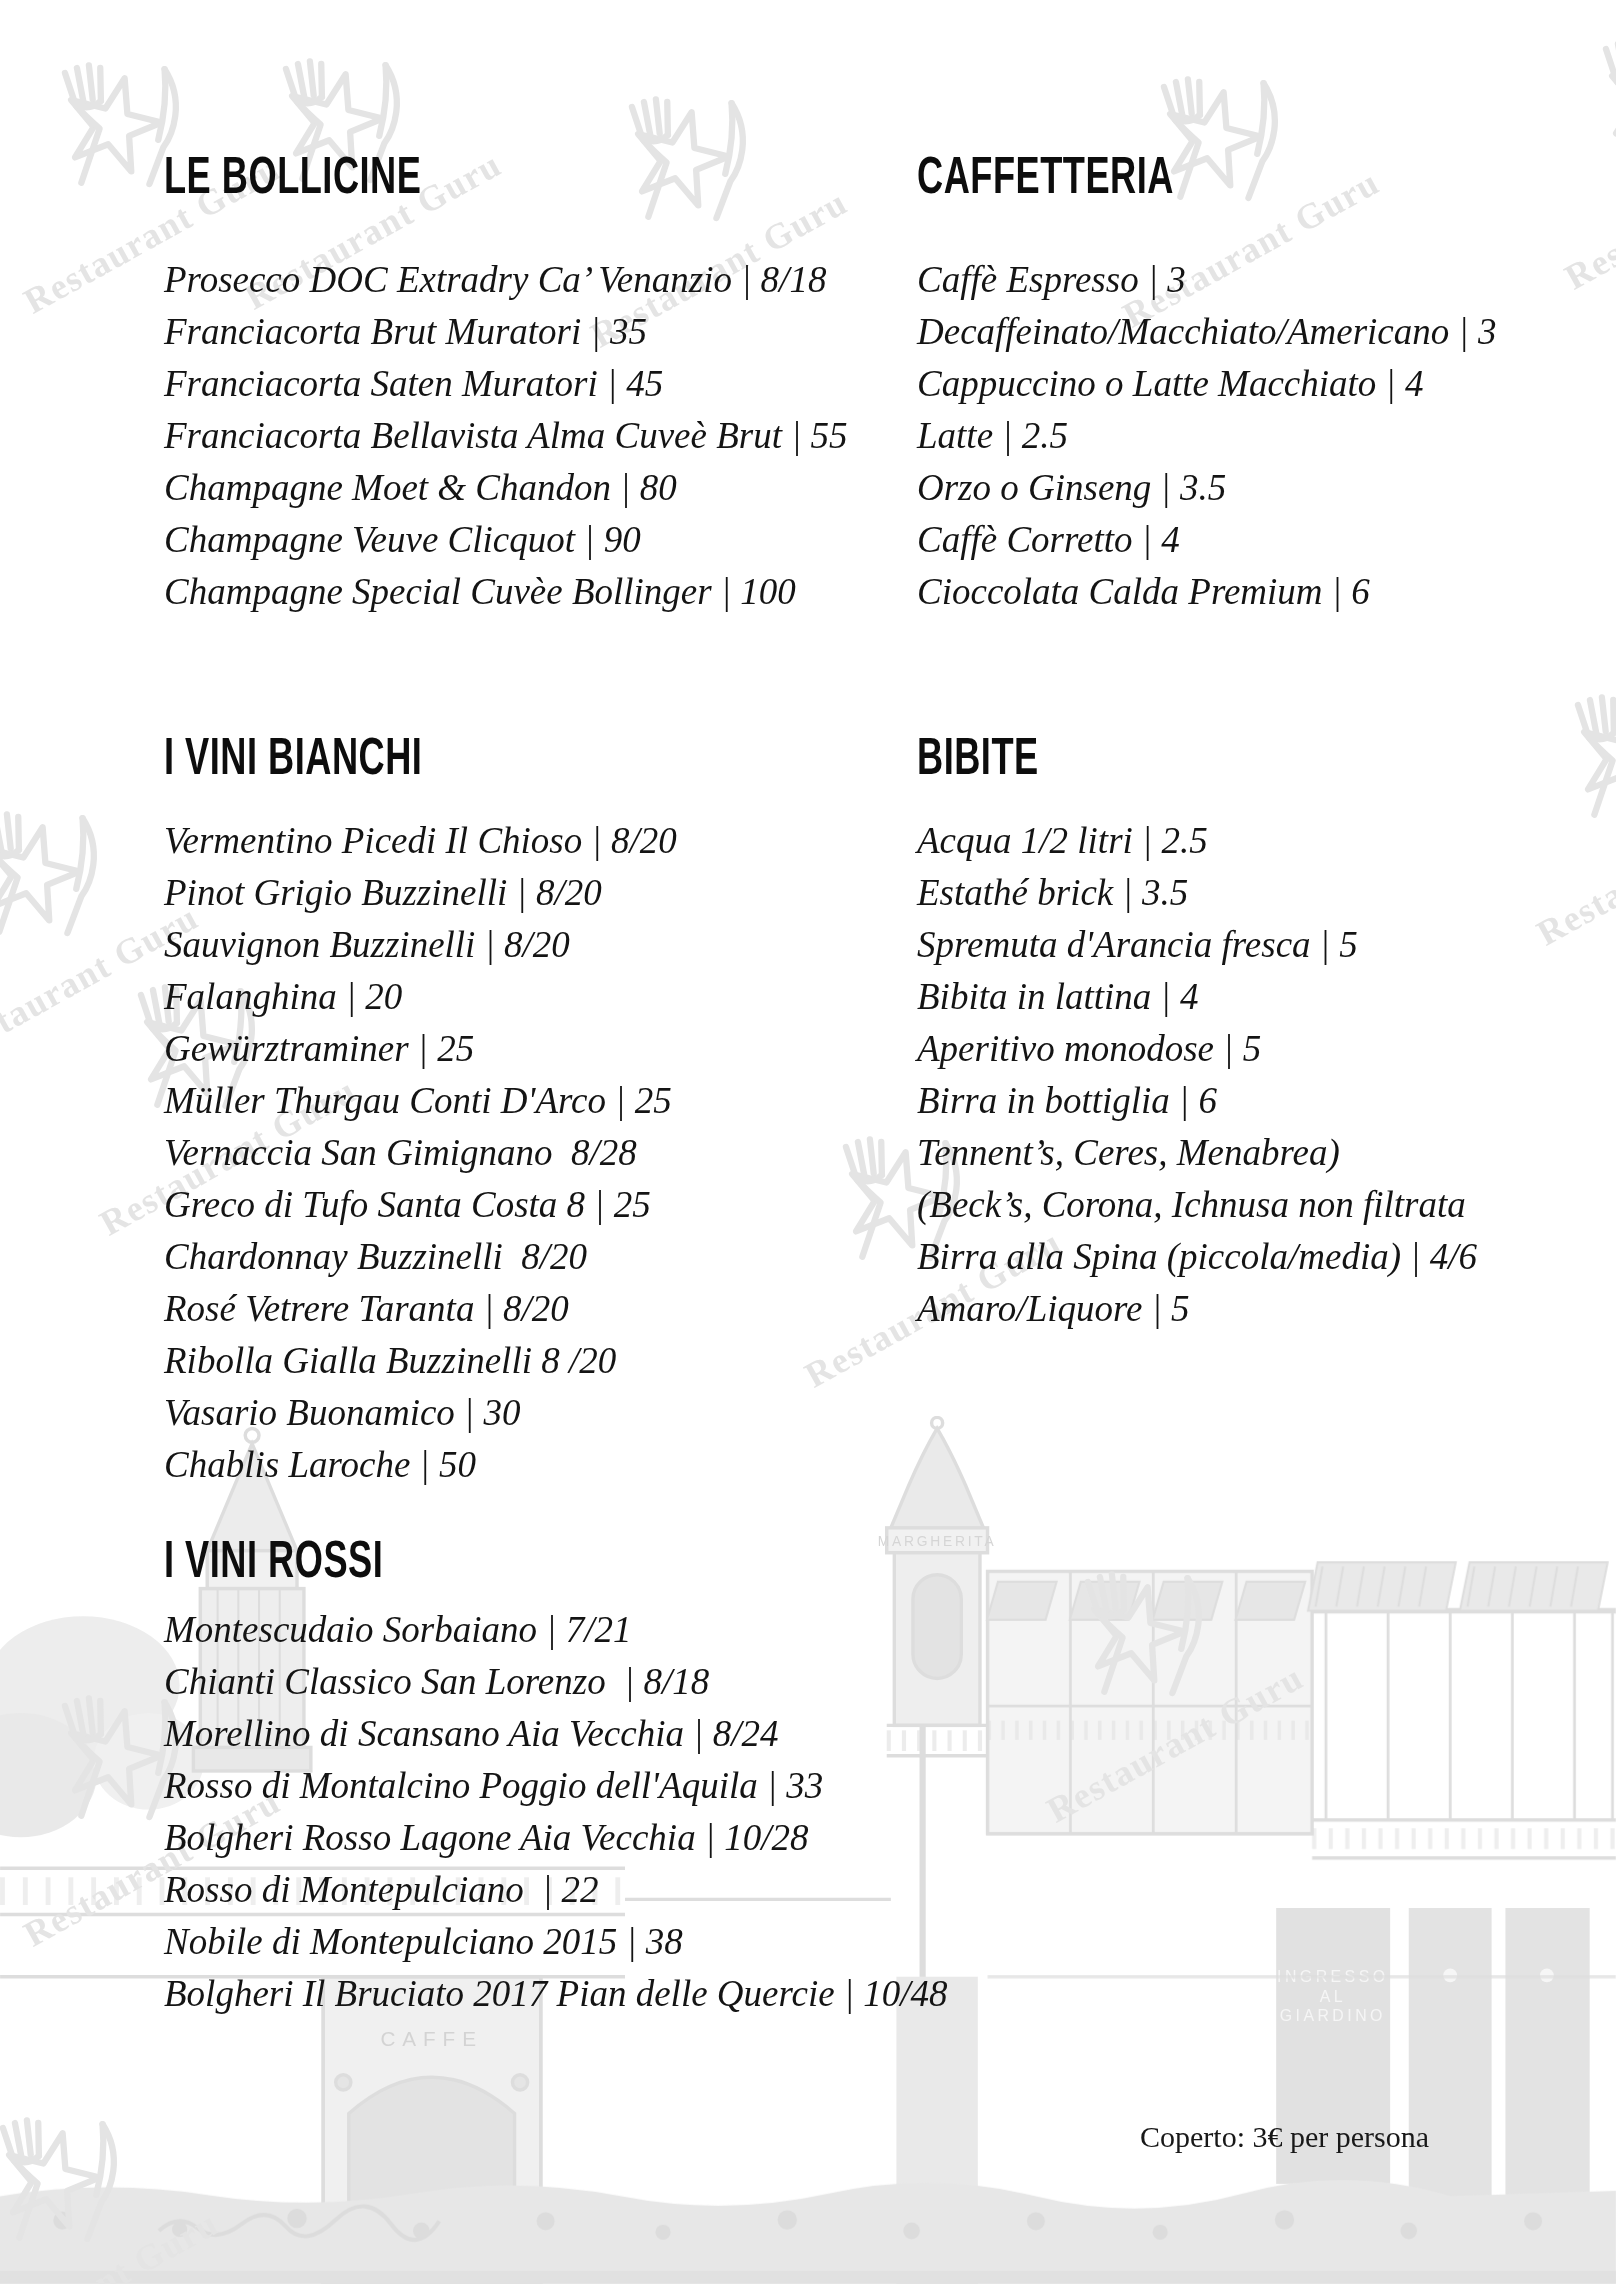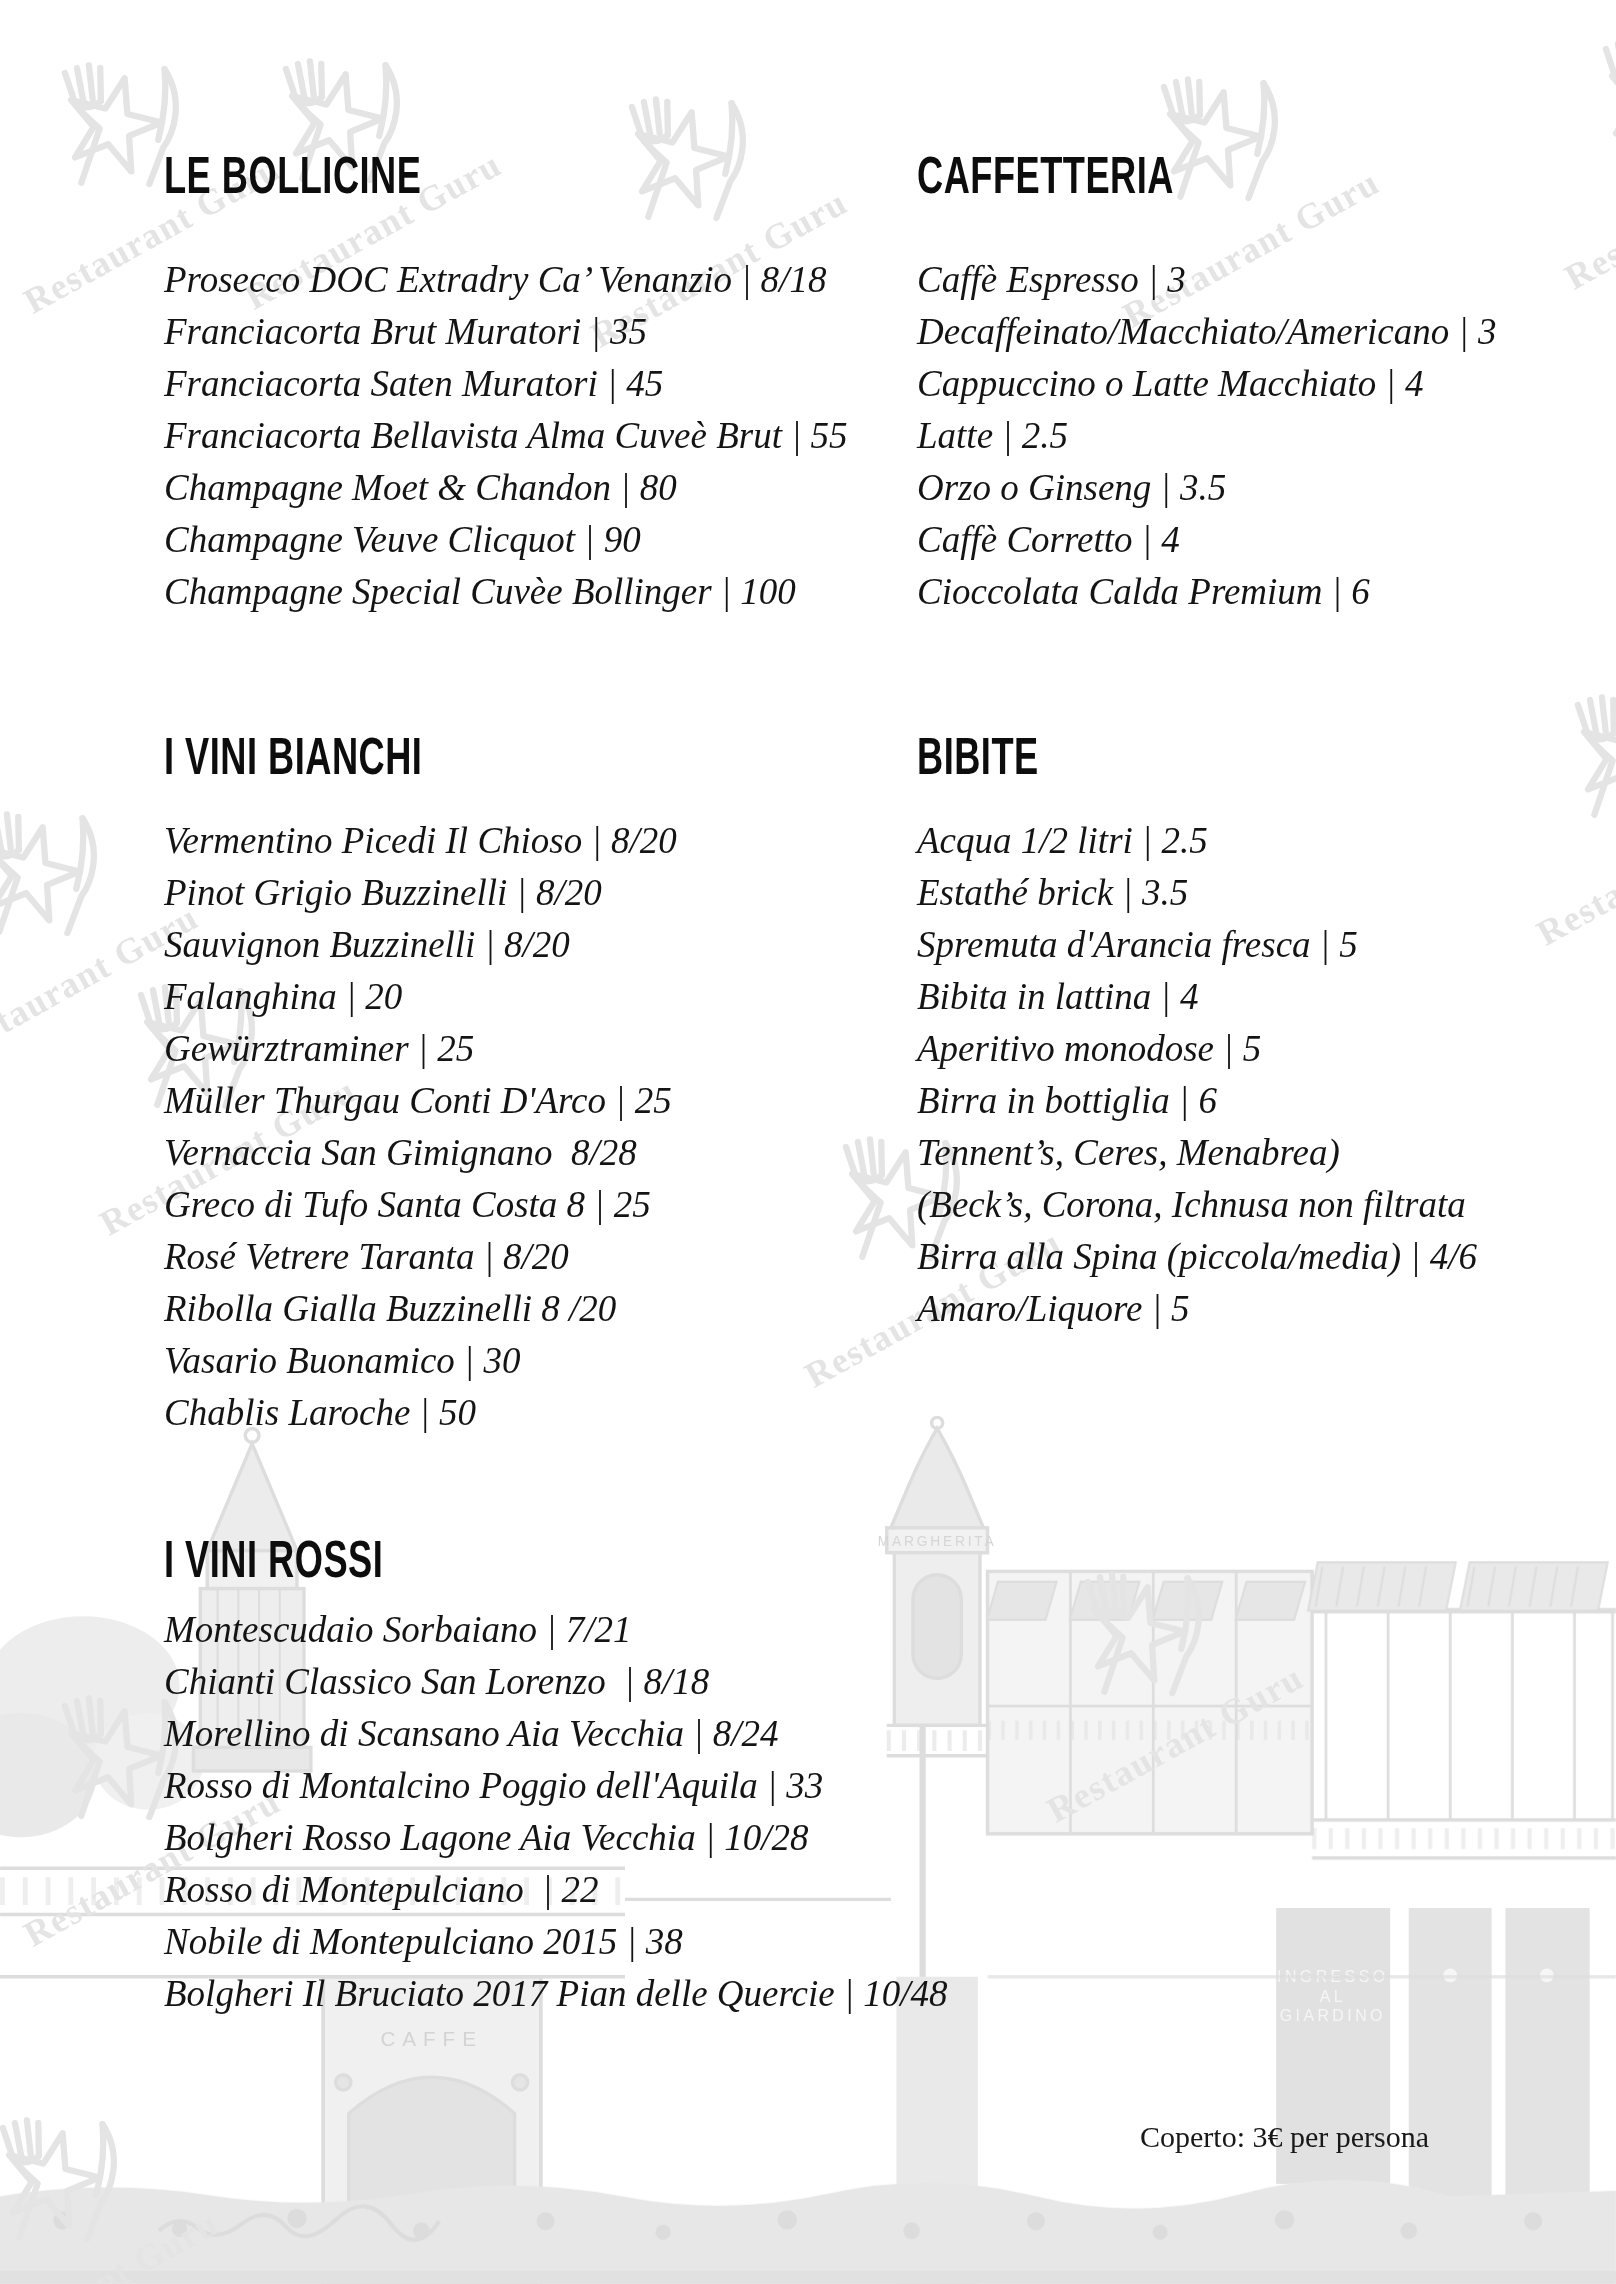--- a/index.html
+++ b/index.html
@@ -269,20 +269,21 @@
   <h2 class="sec-title" style="left:164px;top:727px">I VINI BIANCHI</h2>
   <ul class="items" style="left:164px;top:815px">
       <li>Vermentino Picedi Il Chioso | 8/20</li>
       <li>Pinot Grigio Buzzinelli | 8/20</li>
       <li>Sauvignon Buzzinelli | 8/20</li>
       <li>Falanghina | 20</li>
       <li>Gewürztraminer | 25</li>
       <li>Müller Thurgau Conti D'Arco | 25</li>
       <li>Vernaccia San Gimignano  8/28</li>
       <li>Greco di Tufo Santa Costa 8 | 25</li>
+      <li>Chardonnay Buzzinelli  8/20</li>
       <li>Rosé Vetrere Taranta | 8/20</li>
       <li>Ribolla Gialla Buzzinelli 8 /20</li>
       <li>Vasario Buonamico | 30</li>
       <li>Chablis Laroche | 50</li>
     </ul>
 
   <h2 class="sec-title" style="left:164px;top:1530px">I VINI ROSSI</h2>
   <ul class="items" style="left:164px;top:1604px">
       <li>Montescudaio Sorbaiano | 7/21</li>
       <li>Chianti Classico San Lorenzo  | 8/18</li>

